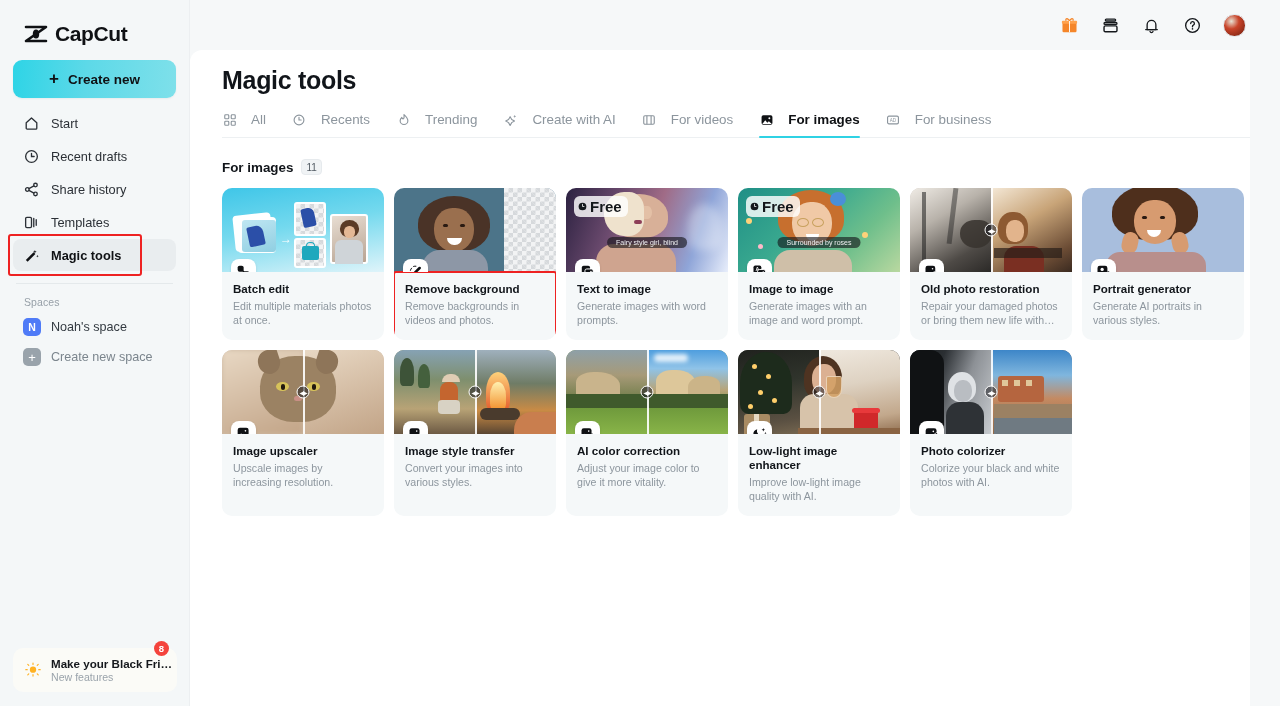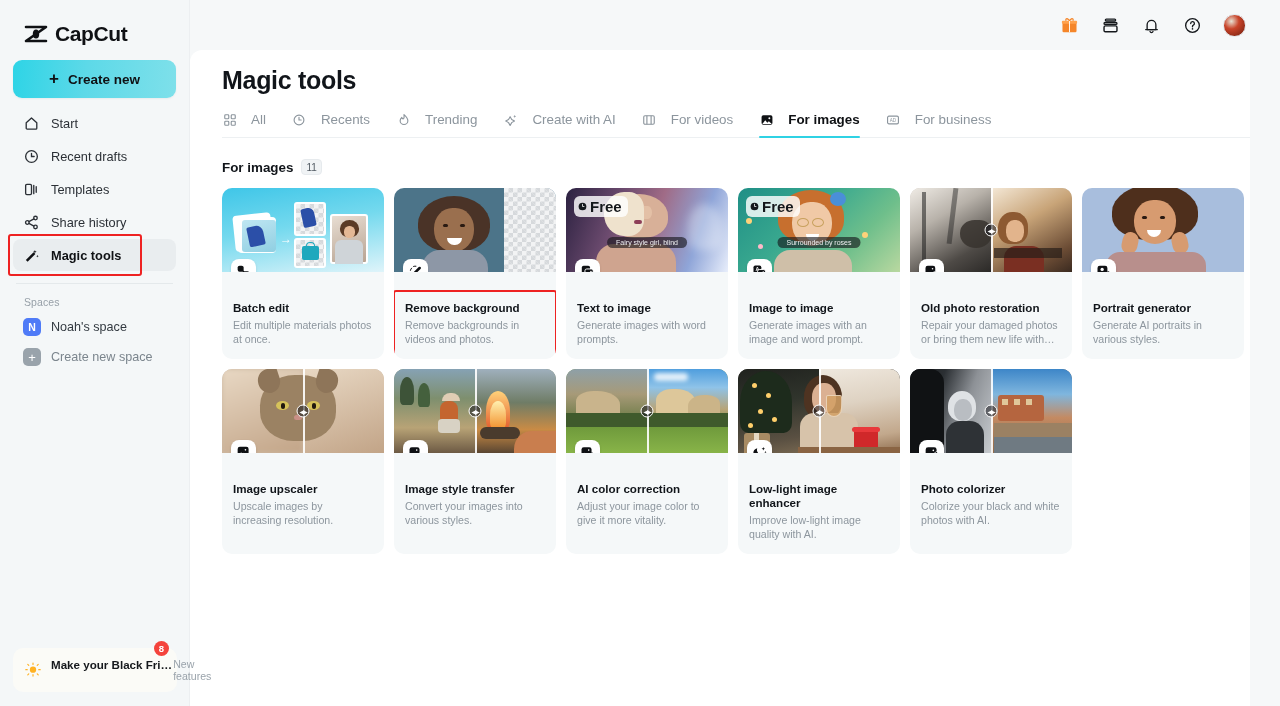--- a/index.html
+++ b/index.html
@@ -61,21 +61,21 @@
   .space-badge.blue { background:#4f7bf7; }
   .space-badge.grey { background:#99a3ab; font-size:13px; font-weight:400;}
   .space-item .lbl { font-size:12.6px; color:#333a41; }
   .space-item.muted .lbl { color:#7b858d; }
 
   .promo {
     position:absolute; left:13px; bottom:14px; width:164px; height:44px;
     background:#fbfbf7; border-radius:10px;
     display:flex; align-items:center; gap:9px; padding-left:11px; cursor:pointer;
   }
-  .promo-txt { display:flex; flex-direction:row; gap:1px; }
+  .promo-txt { display:flex; flex-direction:column; gap:1px; }
   .promo-title { font-size:11.6px; font-weight:700; color:#15181c; white-space:nowrap; }
   .promo-sub { font-size:10.6px; color:#9aa3ab; }
   .promo-badge {
     position:absolute; right:8px; top:-7px;
     min-width:15px; height:15px; border-radius:8px; background:#f4433c;
     color:#fff; font-size:9.5px; font-weight:700;
     display:flex; align-items:center; justify-content:center; padding:0 4px;
   }
 
   
@@ -113,21 +113,21 @@
     font-size:10px; color:#525b63; background:#f0f3f5; border:1px solid #e6eaed;
     border-radius:4px; padding:1px 4px 0 4px; line-height:13px;
   }
 
   .grid { display:grid; grid-template-columns: repeat(6, 162px); gap: 10px; margin-top:13px; }
   .card {
     width:162px; background:#f5f8f9; border-radius:10px; overflow:hidden;
     cursor:pointer; position:relative;
   }
   .thumb { width:162px; height:84px; position:relative; overflow:hidden; }
-  .card-body { padding:10px 11px 13px 11px; position:relative;margin-top:19px; }
+  .card-body { padding:10px 11px 13px 11px; position:relative; }
   .card-title { font-size:11.6px; font-weight:700; color:#11151a; line-height:14px; }
   .card-desc { font-size:10.6px; color:#8d969e; line-height:14px; margin-top:3px; }
   .card-hl {
     position:absolute; left:-1px; top:-1px; right:-1px; bottom:-6px;
     border:2px solid #ee2222; border-radius:3px; pointer-events:none;
   }
 
   
   .tool-badge {
     position:absolute; left:9px; bottom:-12px; width:25px; height:25px;
@@ -200,42 +200,42 @@
       </div>
 
       <div class="nav-item">
         <span class="ico">
           <svg viewBox="0 0 18 18" width="17" height="17">
               <circle cx="9" cy="9" r="6.2" fill="none" stroke="#2b3036" stroke-width="1.4"></circle>
               <path d="M9 5.6V9h2.8" fill="none" stroke="#2b3036" stroke-width="1.4" stroke-linecap="round"></path>
             </svg>
         </span>
         <span class="lbl">Recent drafts</span>
-      </div>
-
-      <div class="nav-item">
-        <span class="ico">
-          <svg viewBox="0 0 18 18" width="17" height="17">
-            <rect x="2.8" y="3.6" width="6.2" height="10.8" rx="1.3" fill="none" stroke="#2b3036" stroke-width="1.4"></rect>
-            <path d="M11.4 4.6v8.8M14 6v6" stroke="#2b3036" stroke-width="1.4" stroke-linecap="round"></path>
-          </svg>
-        </span>
-        <span class="lbl">Templates</span>
       </div>
 
       <div class="nav-item">
         <span class="ico">
           <svg viewBox="0 0 18 18" width="17" height="17">
             <circle cx="13.2" cy="4.3" r="1.9" fill="none" stroke="#2b3036" stroke-width="1.4"></circle>
             <circle cx="4.6" cy="9" r="1.9" fill="none" stroke="#2b3036" stroke-width="1.4"></circle>
             <circle cx="13.2" cy="13.7" r="1.9" fill="none" stroke="#2b3036" stroke-width="1.4"></circle>
             <path d="M6.3 8.1 11.5 5.2M6.3 9.9l5.2 2.9" stroke="#2b3036" stroke-width="1.4" stroke-linecap="round"></path>
           </svg>
         </span>
         <span class="lbl">Share history</span>
+      </div>
+
+      <div class="nav-item">
+        <span class="ico">
+          <svg viewBox="0 0 18 18" width="17" height="17">
+            <rect x="2.8" y="3.6" width="6.2" height="10.8" rx="1.3" fill="none" stroke="#2b3036" stroke-width="1.4"></rect>
+            <path d="M11.4 4.6v8.8M14 6v6" stroke="#2b3036" stroke-width="1.4" stroke-linecap="round"></path>
+          </svg>
+        </span>
+        <span class="lbl">Templates</span>
       </div>
 
       <div class="nav-item active">
         <span class="ico">
           <svg viewBox="0 0 18 18" width="17" height="17">
             <path d="M3 15 11.2 6.8l1.9 1.9L4.9 16.9z" fill="#0f1114" transform="translate(0,-1.3)"></path>
             <path d="M12.6 3.1l.5 1.4 1.4.5-1.4.5-.5 1.4-.5-1.4-1.4-.5 1.4-.5z" fill="#0f1114"></path>
             <path d="M15.3 8.4l.35.95.95.35-.95.35-.35.95-.35-.95-.95-.35.95-.35z" fill="#0f1114"></path>
           </svg>
         </span>

